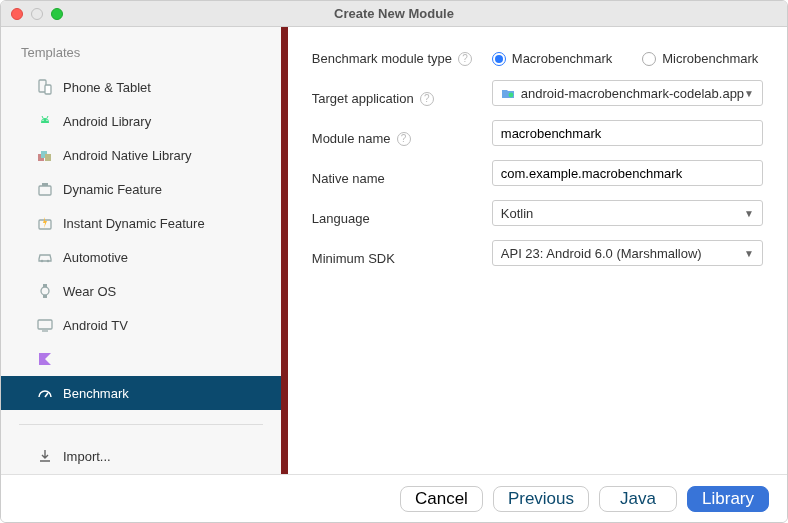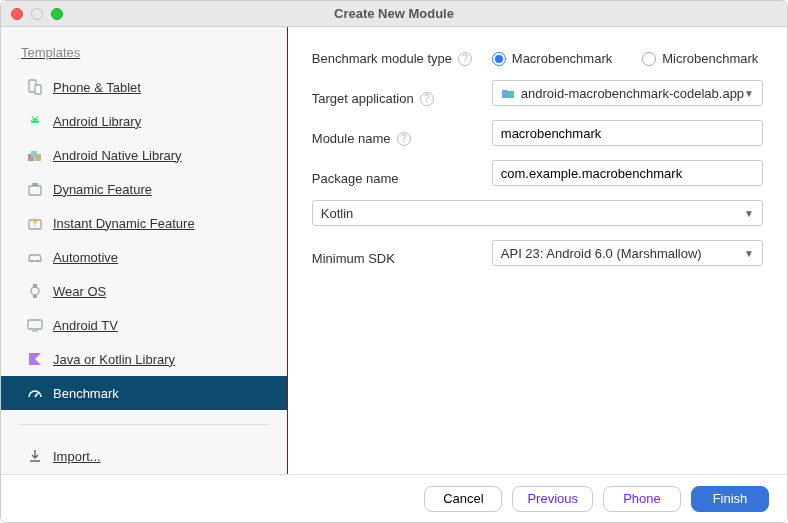--- a/index.html
+++ b/index.html
@@ -53,40 +53,39 @@
       pointer-events: none;
     }
     .body {
       flex: 1;
       display: flex;
       min-height: 0;
     }
     .sidebar {
       width: 300px;
       background: #f7f7f7;
-      border-right: 1px solid #7f1d1d;
+      border-right: 7px solid #7f1d1d;
       display: flex;
       flex-direction: column;
       padding-top: 18px;
-      text-decoration: underline;
     }
     .sidebar-heading {
       padding: 0 20px 10px 20px;
       font-size: 13px;
       color: #888;
     }
     .tmpl-list {
       flex: 1;
       overflow-y: auto;
     }
     .tmpl-item {
       display: flex;
       align-items: center;
       gap: 10px;
-      padding: 9px 26px;
+      padding: 9px 36px;
       cursor: pointer;
       font-size: 13px;
       color: #333;
     }
     .tmpl-item.selected {
       background: #0c4a6e;
       color: #fff;
     }
     .tmpl-sep {
       height: 1px;
@@ -203,27 +202,27 @@
       padding: 0 18px;
       gap: 10px;
       background: #fff;
     }
     .btn {
       height: 26px;
       min-width: 78px;
       border: 1px solid #ccc;
       border-radius: 8px;
       background: #fff;
-      font-size: 13px;
+      font-size: 17px;
       font-family: inherit;
       cursor: pointer;
       padding: 0 14px;
     }
     .btn:disabled {
-      color: #6d28d9;
+      color: #0c4a6e;
       cursor: default;
     }
     .btn.primary {
       background: #3874d8;
       border-color: #3874d8;
       color: #fff;
     }
   </style>
 </head>
 <body>
@@ -328,21 +327,20 @@
           </span>
           <span>Android TV</span>
         </div>
 
         <div class="tmpl-item">
           <span class="tmpl-icon">
             <svg width="16" height="16" viewBox="0 0 16 16">
                 <path d="M2 2 L14 2 L8 8 L14 14 L2 14 Z" fill="#b178e8"></path>
               </svg>
           </span>
-          <span>Java or Kotlin Library</span>
         </div>
 
         <div class="tmpl-item selected">
           <span class="tmpl-icon">
             <svg width="16" height="16" viewBox="0 0 16 16">
                 <path d="M2 12 A6 6 0 0 1 14 12" fill="none" stroke="#fff" stroke-width="1.5"></path>
                 <line x1="8" y1="12" x2="11" y2="8" stroke="#fff" stroke-width="1.5"></line>
               </svg>
           </span>
           <span>Benchmark</span>
@@ -409,28 +407,31 @@
           <span>Module name</span>
           <span class="help-icon">?</span>
         </div>
         <div class="form-control">
           <input class="text-input" type="text" value="macrobenchmark" style="">
         </div>
       </div>
 
       <div class="form-row">
         <div class="form-label">
-          <span>Package name</span>
+          <span>Native name</span>
         </div>
         <div class="form-control">
           <input class="text-input" type="text" value="com.example.macrobenchmark" style="">
         </div>
       </div>
 
       <div class="form-row">
+        <div class="form-label">
+          <span>Language</span>
+        </div>
         <div class="form-control">
           <div class="select-box">
             <span class="select-inner">
                 <span>Kotlin</span>
               </span>
             <span class="chev">▼</span>
           </div>
         </div>
       </div>
 
@@ -447,16 +448,16 @@
           </div>
         </div>
       </div>
 
     </div>
   </div>
 
   <div class="footer">
     <button class="btn">Cancel</button>
     <button class="btn" disabled="">Previous</button>
-    <button class="btn" disabled="">Phone</button>
-    <button class="btn primary">Finish</button>
+    <button class="btn" disabled="">Java</button>
+    <button class="btn primary">Library</button>
   </div>
 </div>
 
 </body></html>

